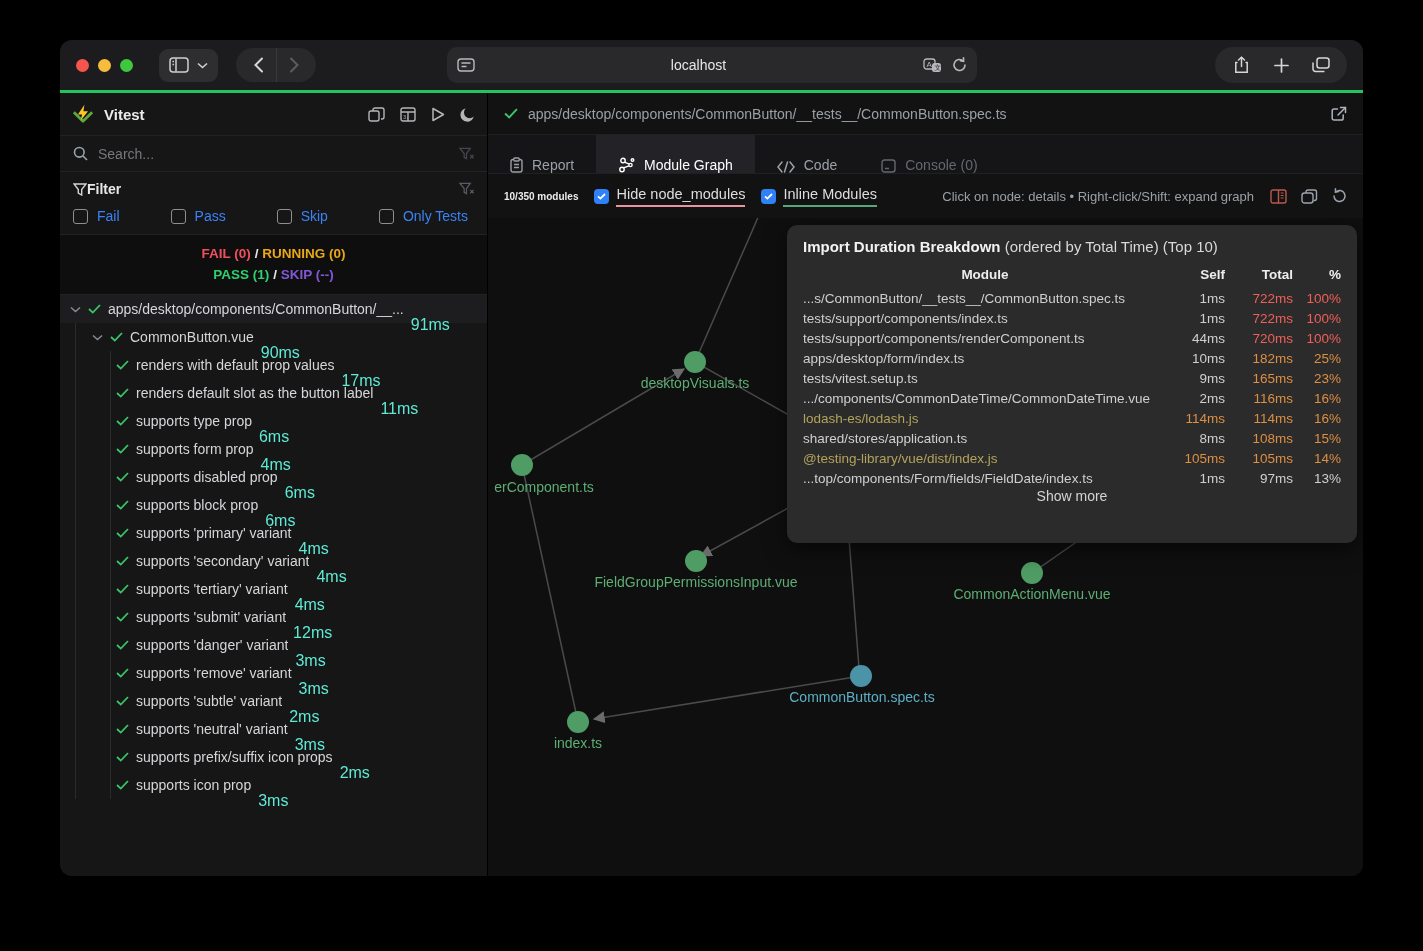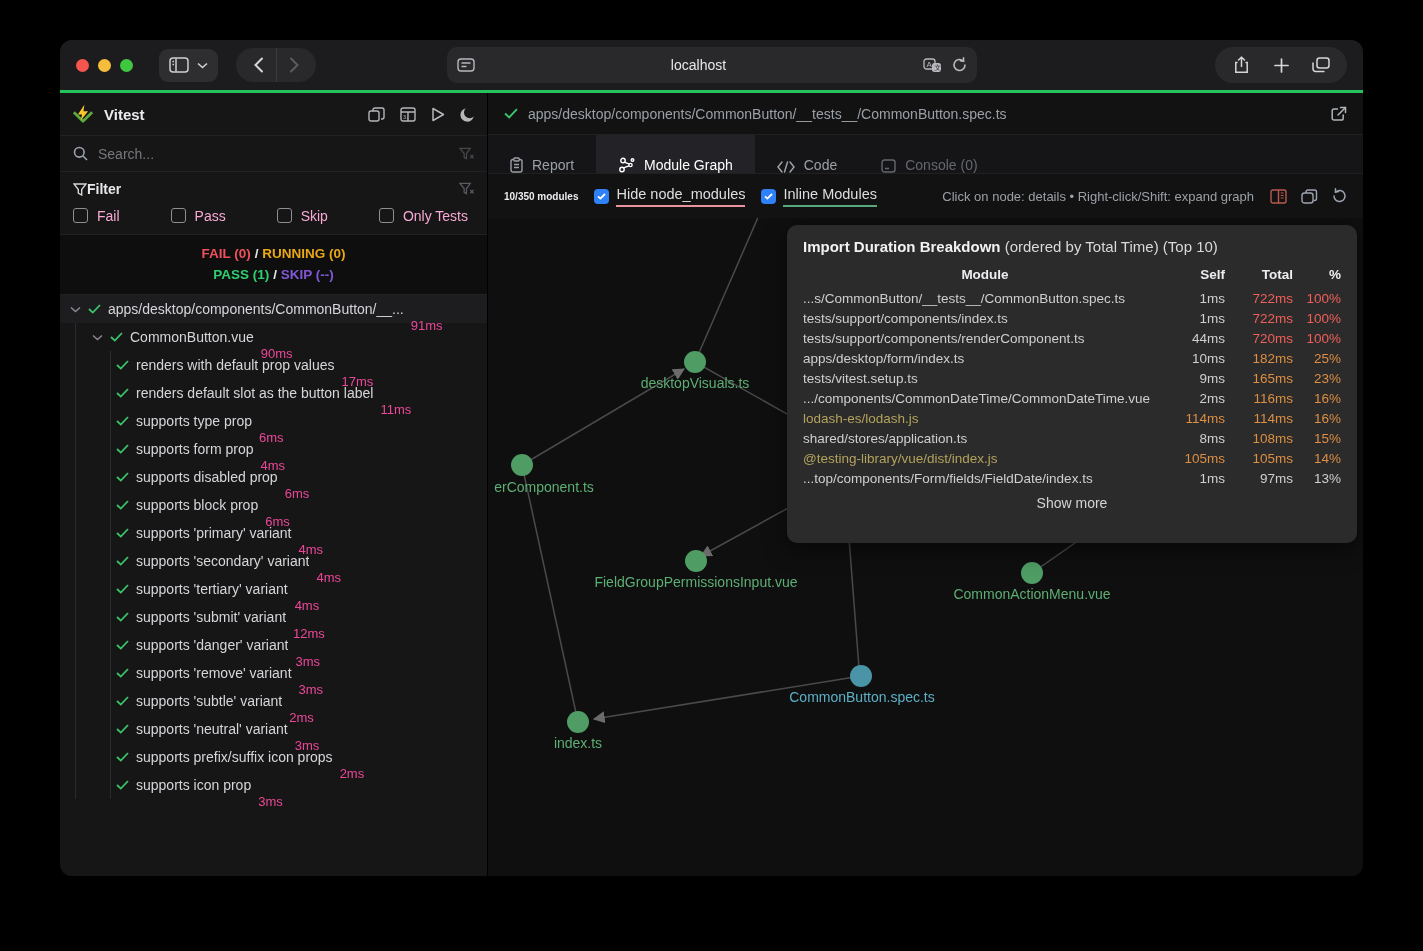--- a/index.html
+++ b/index.html
@@ -31,36 +31,36 @@
 
   
   .s-header { height:42px; display:flex; align-items:center; padding:0 12px; gap:10px; }
   .s-title { color:#ececee; font-size:15px; font-weight:700; }
   .s-hicons { margin-left:auto; display:flex; gap:15px; color:#b6b6ba; align-items:center; }
   .s-search { height:37px; display:flex; align-items:center; gap:10px; padding:0 13px; border-top:1px solid #222224; border-bottom:1px solid #222224; }
   .s-search .ph { color:#77777c; font-size:14px; flex:1; }
   .s-filter { padding:9px 13px 10px; }
   .f-row1 { display:flex; align-items:center; color:#e8e8ea; font-weight:700; font-size:14px; }
   .f-row2 { display:flex; margin-top:11px; padding-right:6px; }
-  .f-opt { display:flex; align-items:flex-start; gap:9px; color:#f9a8d4; font-size:14px; }
+  .f-opt { display:flex; align-items:flex-end; gap:9px; color:#3b82f6; font-size:14px; }
   .f-opt + .f-opt { margin-left:auto; }
   .cbx { width:15px; height:15px; border:1.5px solid #8e8e93; border-radius:3px; background:transparent; }
   .s-status { background:#0e0e0f; border-top:1px solid #222224; border-bottom:1px solid #222224; text-align:center; padding:8px 14px 9px; font-size:13.5px; font-weight:700; line-height:21px; }
   .st-fail{ color:#f0505c; } .st-running{ color:#e9a815; } .st-pass{ color:#2fce6f; } .st-skip{ color:#8257d6; } .st-sep{ color:#e6e6e9; }
 
   .s-tree { flex:1; position:relative; overflow:hidden; font-size:14px; color:#d6d6da; }
   .guide { position:absolute; width:1px; background:#2b2b2e; }
   .g1 { left:15px; top:28px; height:476px; } .g2 { left:50px; top:56px; height:448px; }
   .t-row { height:28px; display:flex; align-items:center; gap:7px; padding-right:8px; }
   .t-root { padding-left:10px; background:#1d1d20; }
   .t-suite { padding-left:32px; }
   .t-leaf { padding-left:56px; }
   .t-label { white-space:nowrap; overflow:hidden; text-overflow:ellipsis; }
   .t-root .t-label { max-width:300px; }
-  .t-dur { color:#ec4899; font-size:13px; flex-shrink:0;margin-top:32px; }
+  .t-dur { color:#5eead4; font-size:16px; flex-shrink:0;margin-top:32px; }
   .chev { color:#8a8a90; display:flex; }
   .ck { display:flex; flex-shrink:0; }
 
   
   .m-header { height:42px; display:flex; align-items:center; gap:10px; padding:0 16px; border-bottom:1px solid #202023; }
   .m-path { color:#9aa0a6; font-size:14px; white-space:nowrap; overflow:hidden; text-overflow:ellipsis; }
   .m-ext { margin-left:auto; color:#aeb4ba; display:flex; }
   .m-tabs { height:39px; display:flex; background:#151517; border-bottom:1px solid #202023; }
   .tab { display:flex; align-items:flex-end; gap:9px; padding:0 22px; color:#9aa0a6; font-size:14px; }
   .tab.active { background:#232327; color:#fff; }
@@ -89,21 +89,21 @@
   .p-title { font-size:15px; color:#d9d9db; }
   .p-title b { color:#f2f2f3; font-weight:700; }
   .p-table { width:100%; margin-top:9px; border-collapse:collapse; font-size:13.5px; }
   .p-table th { font-weight:700; color:#ededef; padding:3px 0 6px; }
   .p-table td { padding:2.5px 0; white-space:nowrap; }
   .col-mod { text-align:left; } th.col-mod { text-align:center; }
   .col-self { text-align:right; width:58px; }
   .col-total { text-align:right; width:68px; }
   .col-pct { text-align:right; width:48px; }
   .v-red { color:#ee6058; } .v-org { color:#dd8f43; } .m-yel { color:#b3a25b; }
-  .show-more { text-align:center; color:#d4d4d6; font-size:14px; margin-top:7px; }
+  .show-more { text-align:center; color:#d4d4d6; font-size:14px; }
 
   svg { display:block; }
 </style>
 </head>
 <body>
 
 <div class="window">
 
   <div class="titlebar">
     <div class="traffic">

